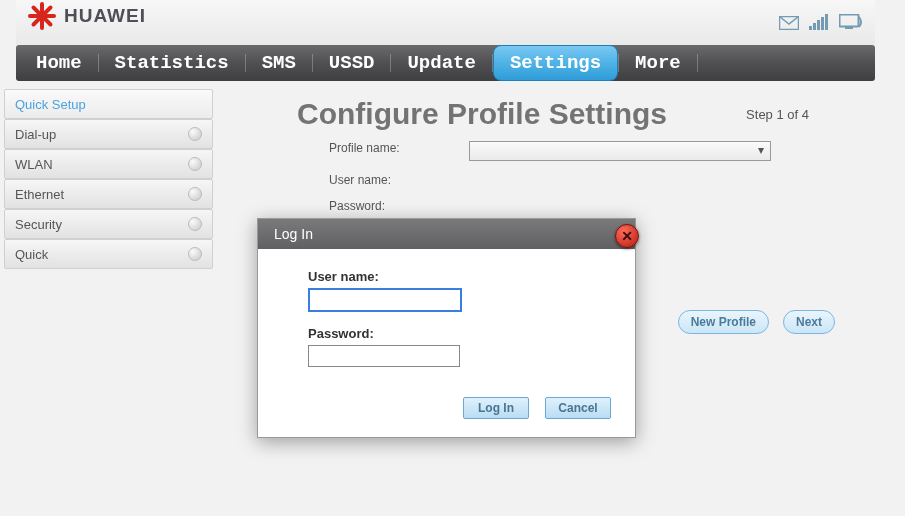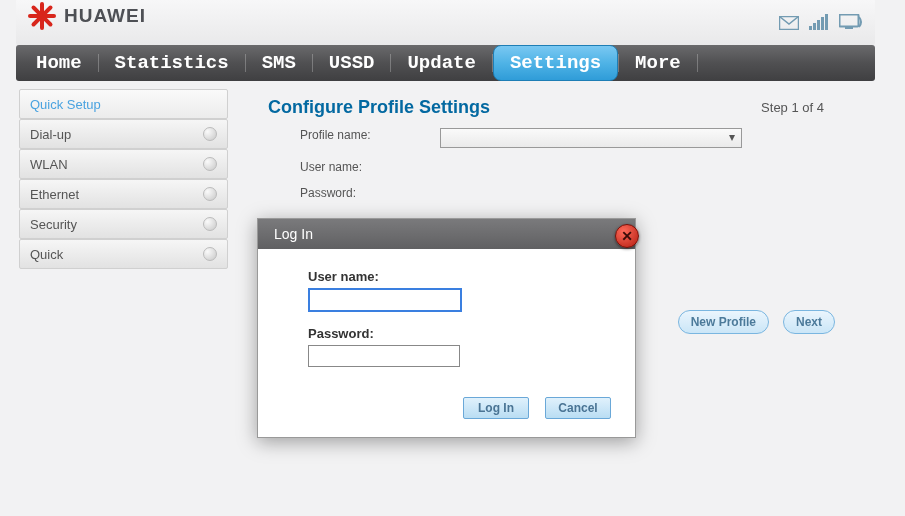--- a/index.html
+++ b/index.html
@@ -95,22 +95,23 @@
   .nav-item.active {
     background: linear-gradient(#7ac8f2, #4fb3e6 50%, #2f9cd8);
     border: 1px solid #1e7eb5;
     border-radius: 8px;
     margin: 0;
   }
 
   
   .content {
     display: flex;
-    margin: 0 19px;
+    margin: 0 4px;
     width: 859px;
+    gap: 44px;
   }
   .sidebar {
     width: 209px;
     padding-top: 8px;
   }
   .side-item {
     height: 28px;
     border: 1px solid #d0d0d0;
     border-radius: 2px;
     margin-bottom: 0;
@@ -143,22 +144,22 @@
   .main-card {
     background: transparent;
   }
   .title-row {
     display: flex;
     justify-content: space-between;
     align-items: center;
     padding: 4px 4px 10px 16px;
   }
   .page-title {
-    color: #0369a1;
-    font-size: 18px;
+    color: #737373;
+    font-size: 30px;
     font-weight: bold;
   }
   .step {
     font-size: 13px;
     color: #555;
     padding-right: 50px;
   }
   .form {
     padding-left: 48px;
   }

